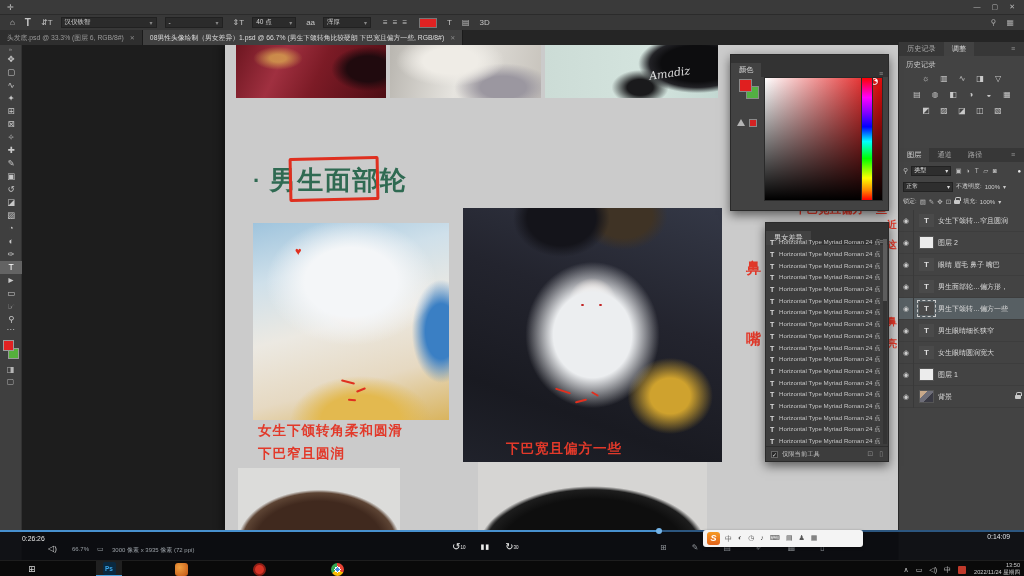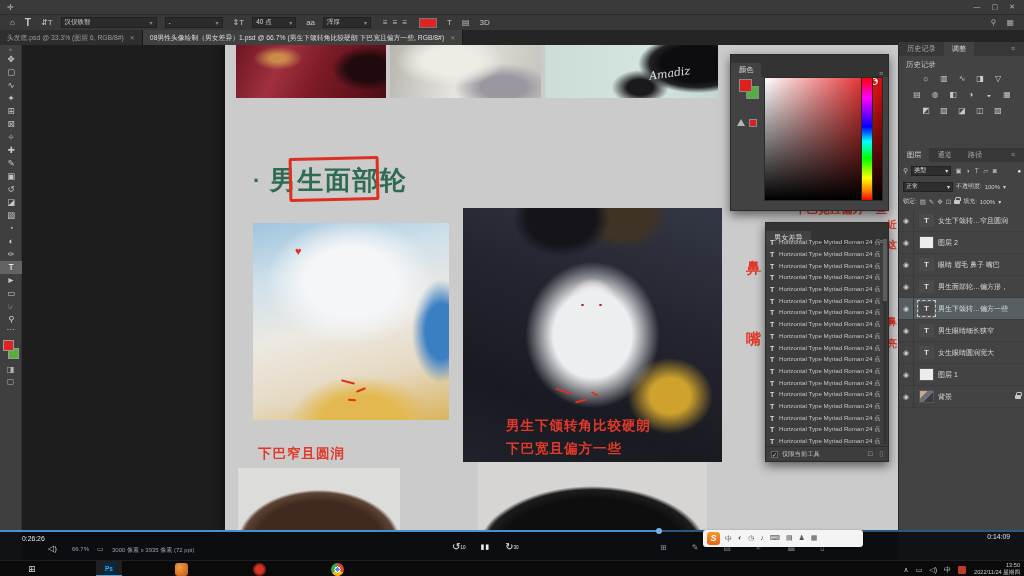--- a/index.html
+++ b/index.html
@@ -308,22 +308,22 @@
         <div class="mark" style="left:95px;top:176px;width:8px;height:2px;transform:rotate(4deg)"></div>
       </div>
       <div class="img" id="portraitR">
         <span class="eyeL" style="left:118px;top:96px"></span>
         <span class="eyeR" style="left:136px;top:96px"></span>
         <div class="mark" style="left:92px;top:182px;width:16px;height:2px;transform:rotate(18deg)"></div>
         <div class="mark" style="left:112px;top:192px;width:12px;height:2px;transform:rotate(-14deg)"></div>
         <div class="mark" style="left:128px;top:185px;width:8px;height:2px;transform:rotate(30deg)"></div>
       </div>
 
+      <span class="cap" style="left:33px;top:377px">女生下颌转角柔和圆滑</span>
       <span class="cap" style="left:33px;top:400px">下巴窄且圆润</span>
-      <span class="cap" style="left:281px;top:372px">男生下颌转角比较硬朗</span>
       <span class="cap" style="left:281px;top:395px">下巴宽且偏方一些</span>
 
       <span class="rednote" style="left:521px;top:214px">鼻</span>
       <span class="rednote" style="left:521px;top:285px">嘴</span>
       <div id="partial-note">下巴宽且偏方一些</div>
       <div id="edge-notes">
 
       <span class="edge-note">近</span>
           <span class="edge-note">这</span>
           <span class="edge-note">鼻</span>

